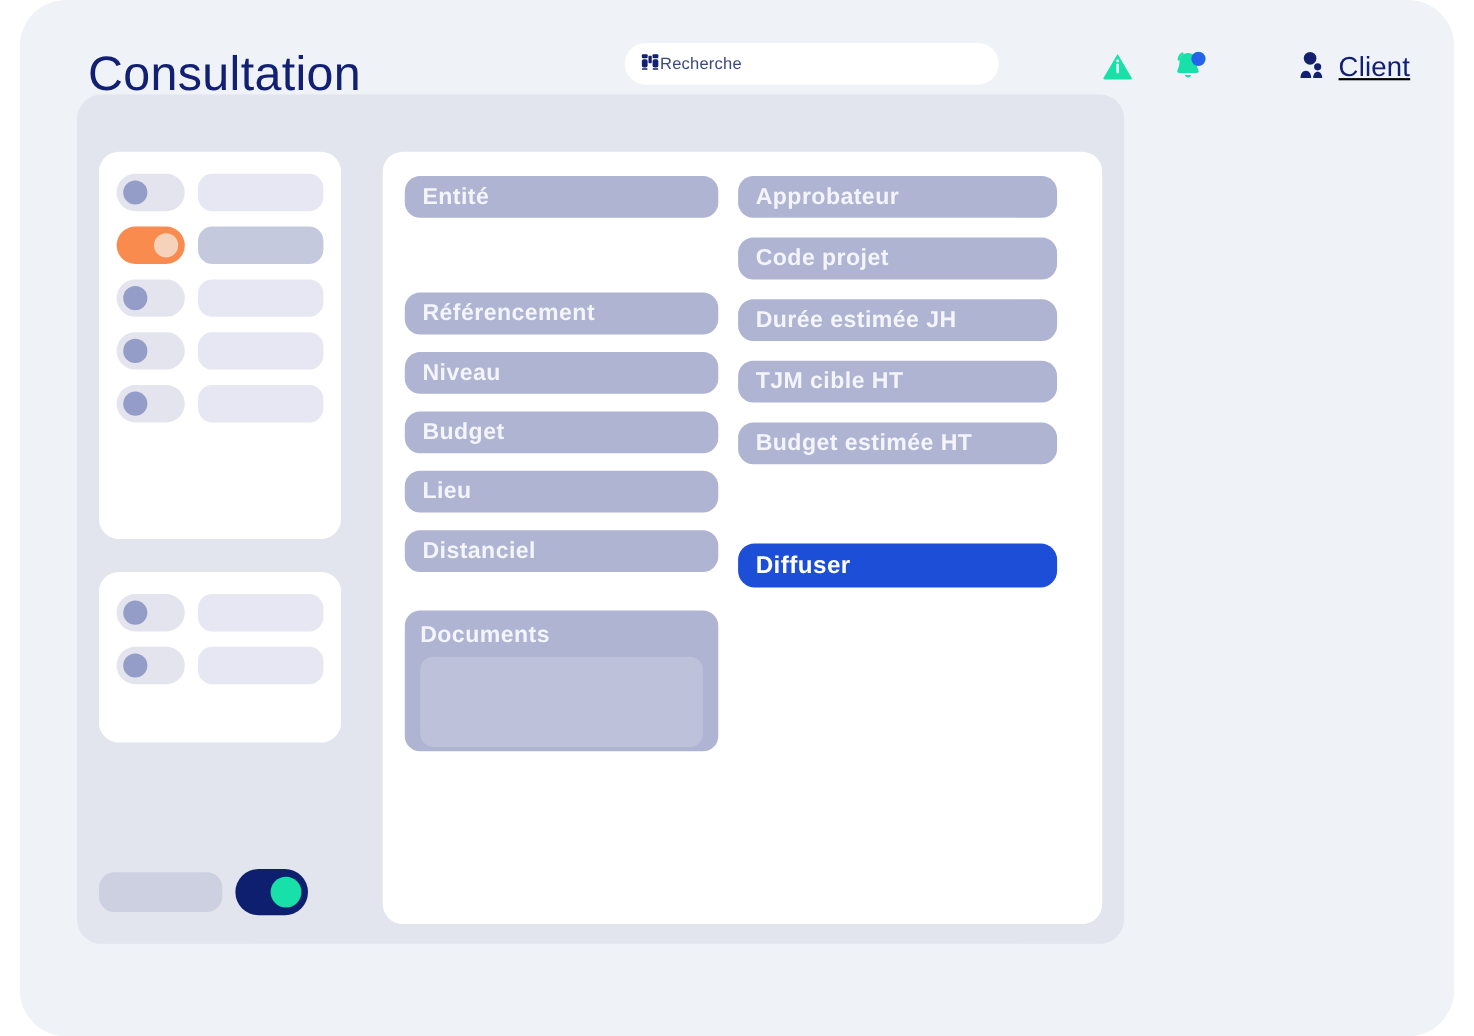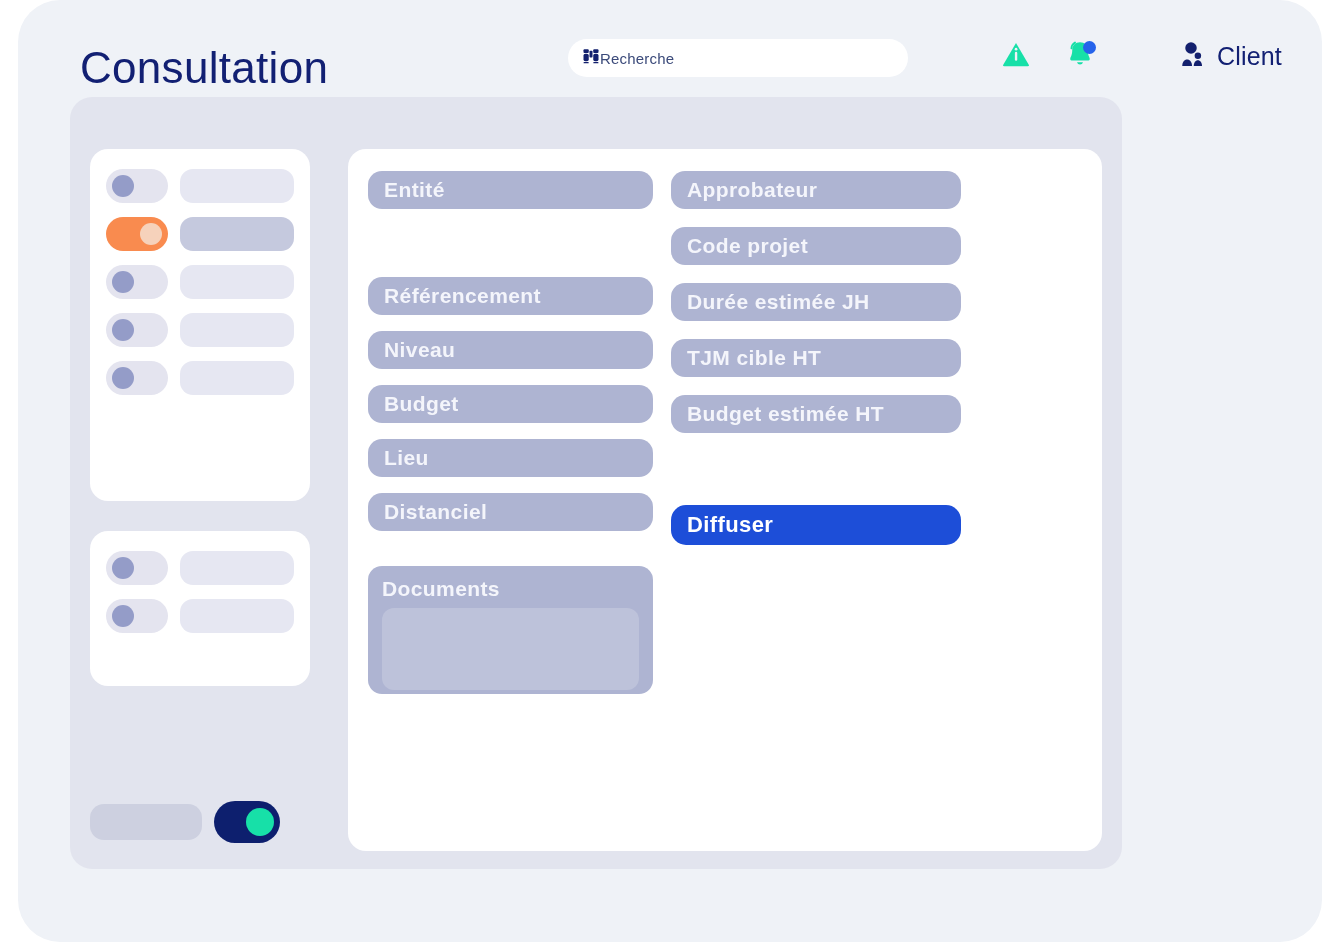--- a/index.html
+++ b/index.html
@@ -62,22 +62,23 @@
     color: #3b4a7a;
     letter-spacing: 0.2px;
   }
 
   .header-actions {
     position: absolute;
     right: 40px;
     top: 39px;
     height: 40px;
     display: flex;
-    align-items: flex-start;
+    align-items: flex-end;
     gap: 30px;
+    text-decoration: underline;
   }
   .icon-btn {
     position: relative;
     width: 34px;
     height: 34px;
     display: flex;
     align-items: center;
     justify-content: center;
   }
   .notif-dot {
@@ -99,22 +100,22 @@
     font-size: 25px;
     color: #122073;
     letter-spacing: 0.2px;
     white-space: nowrap;
   }
 
   
   .workspace {
     position: absolute;
     left: 52px;
-    top: 97px;
-    width: 1052px;
+    top: 86px;
+    width: 952px;
     height: 772px;
     background: #e2e4ee;
     border-radius: 22px;
   }
 
   
   .left-rail {
     position: absolute;
     left: 20px;
     top: 52px;

